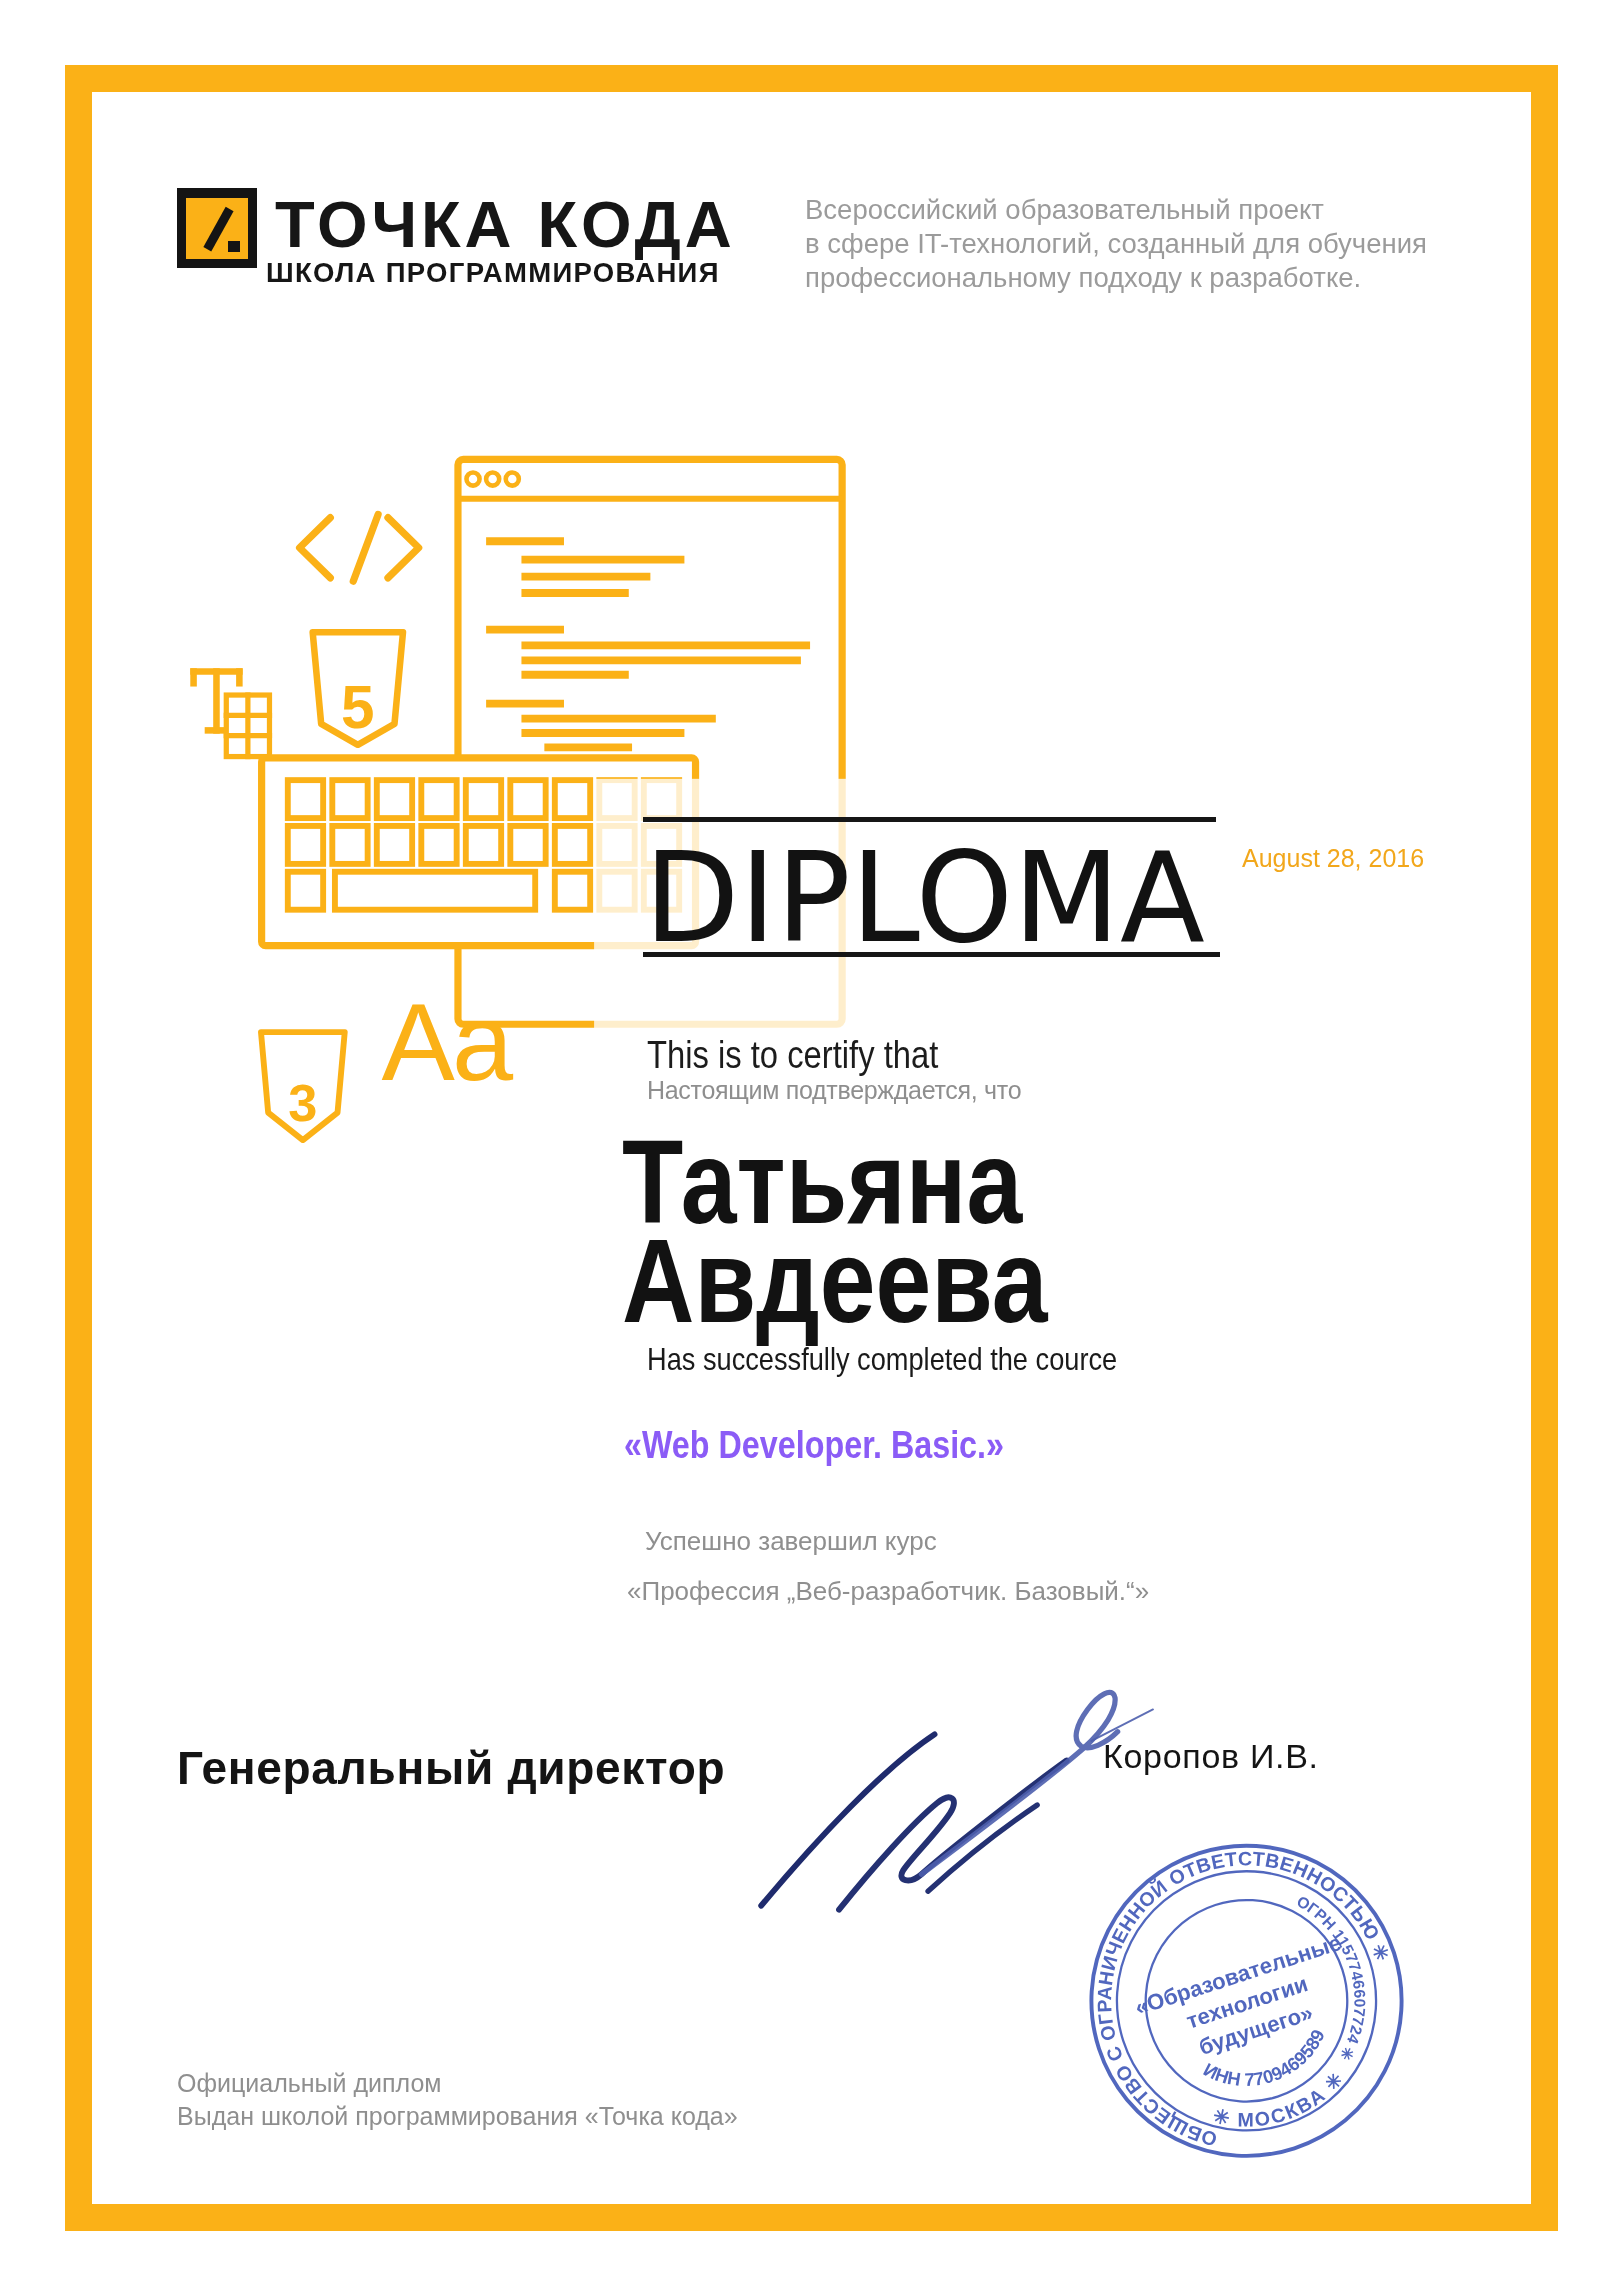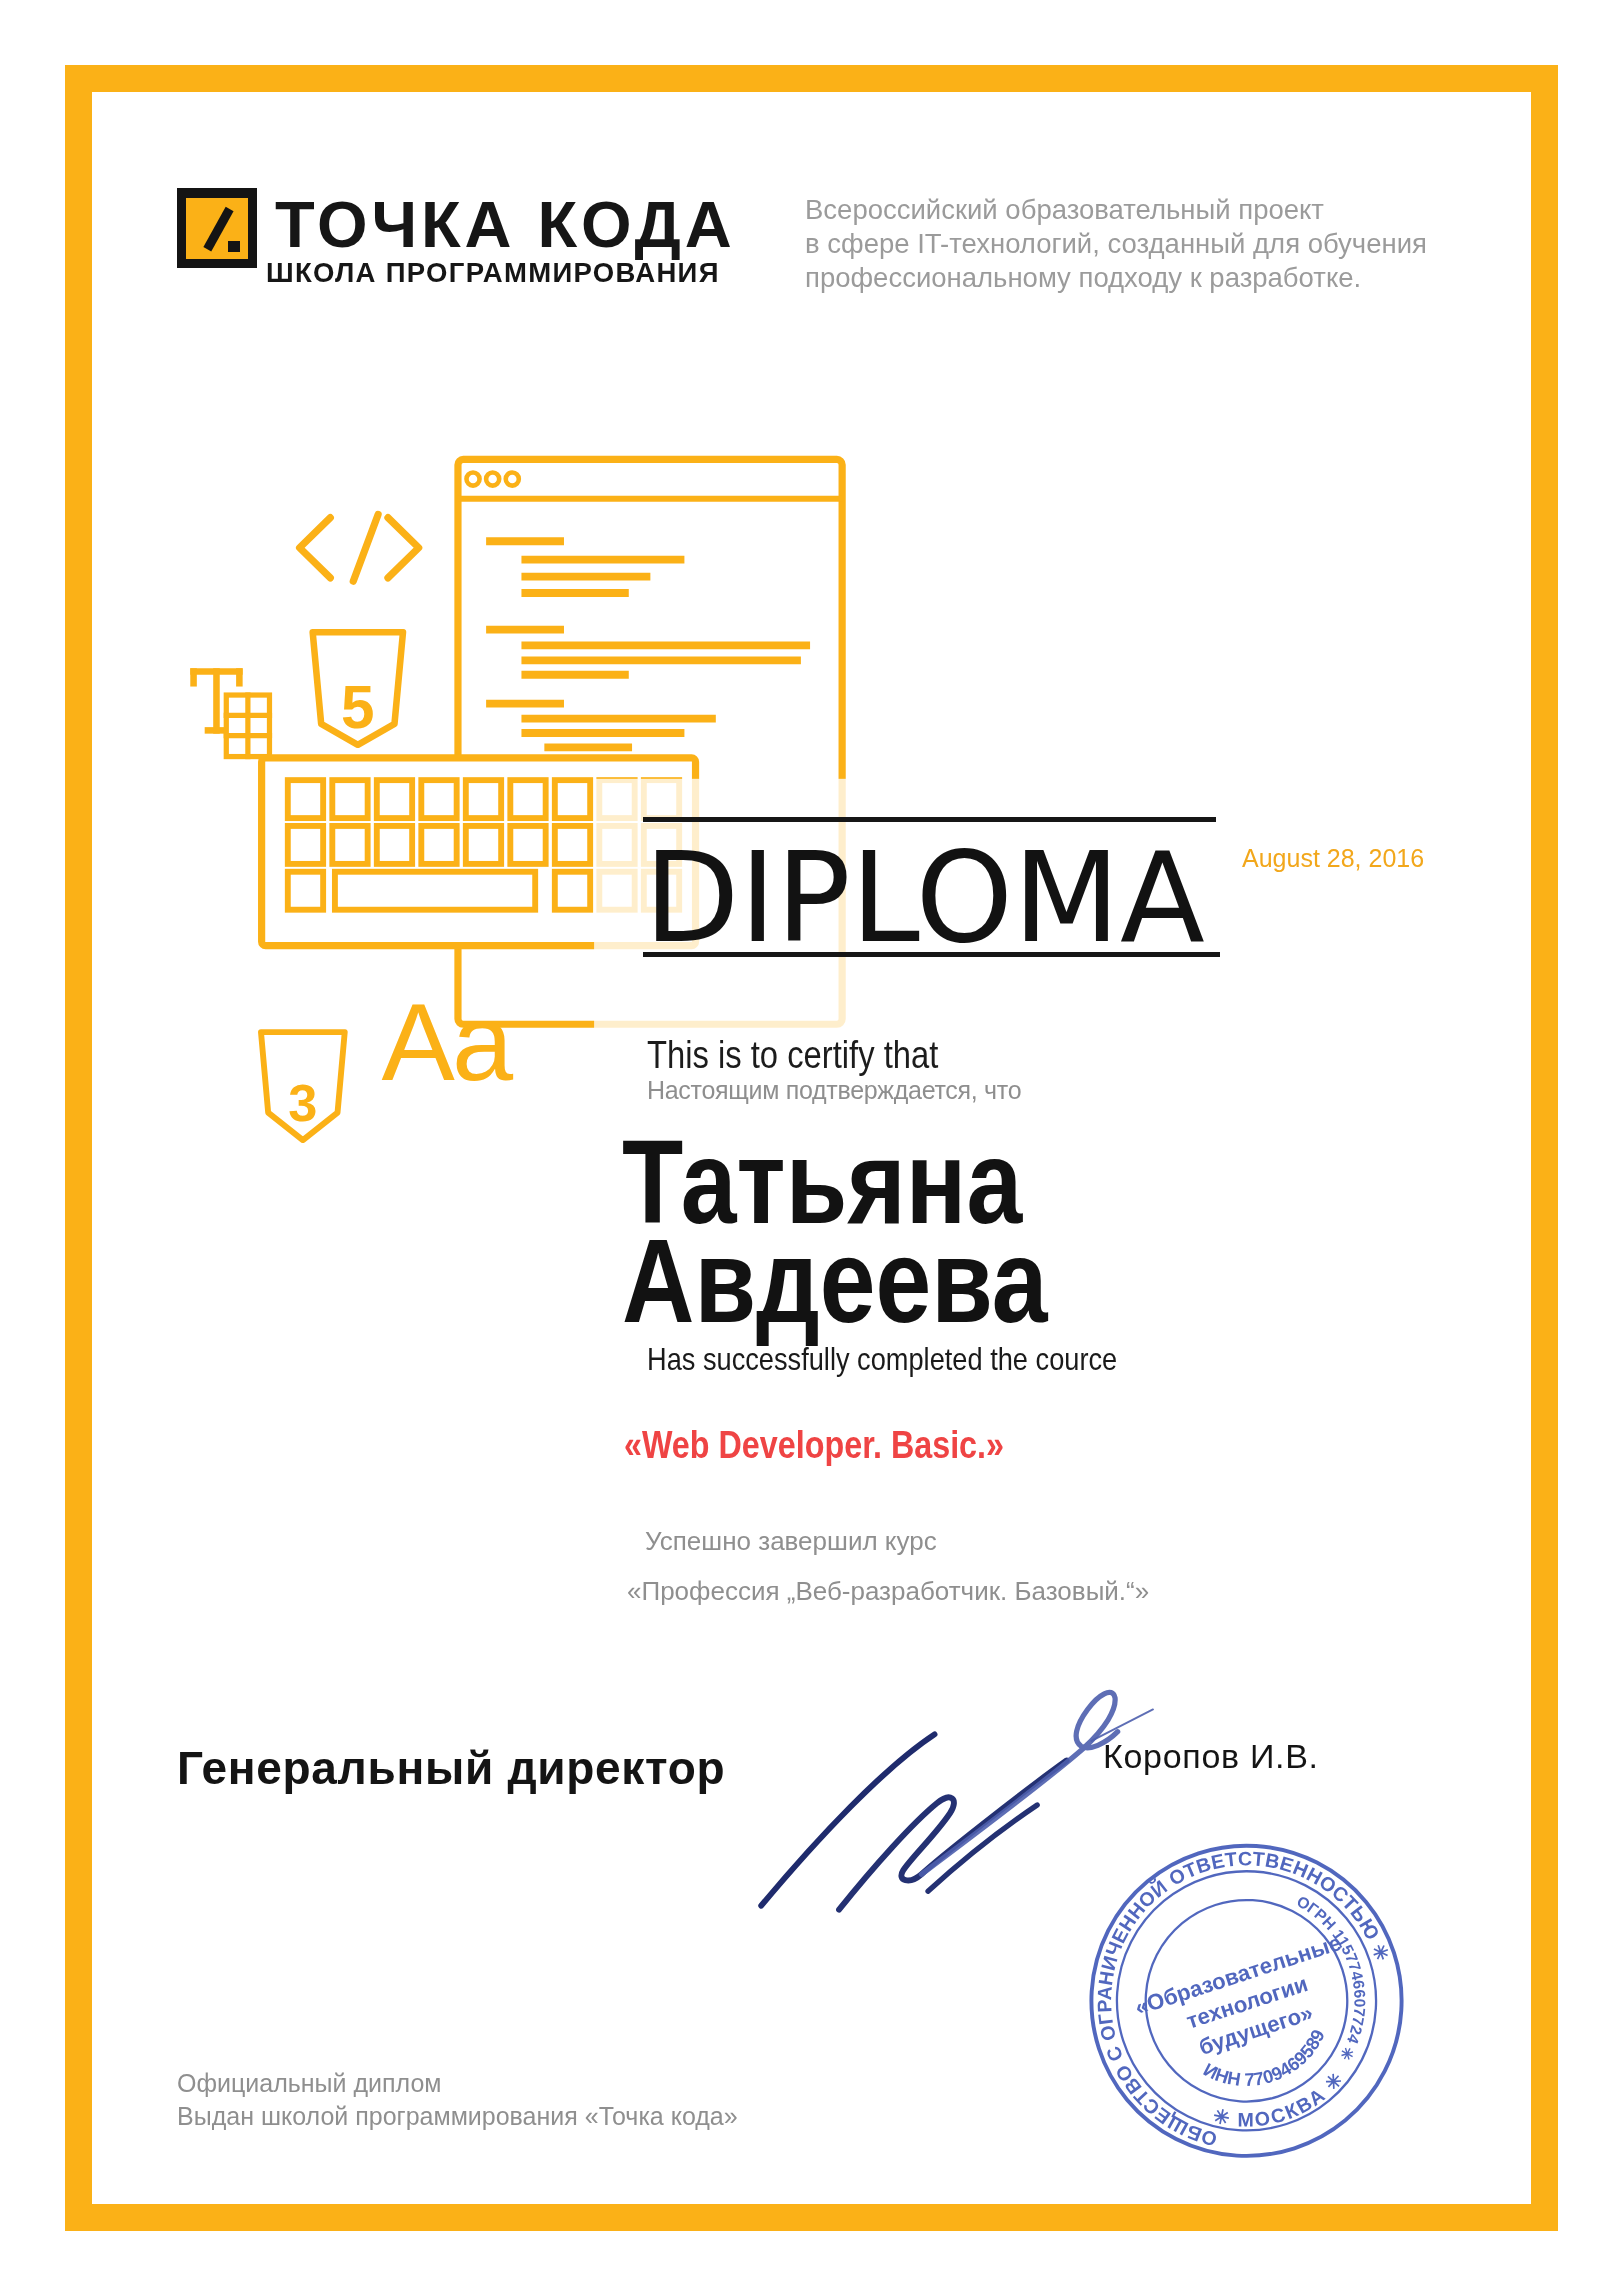--- a/index.html
+++ b/index.html
@@ -25,21 +25,21 @@
   .diploma-date{left:1242px;top:844px;font-size:25px;font-weight:normal;color:#F2A71B;white-space:nowrap;}
   
   .sqz{display:inline-block;transform:scaleX(.85);transform-origin:0 0;white-space:nowrap;}
   .sqz84{display:inline-block;transform:scaleX(.84);transform-origin:0 0;white-space:nowrap;}
   .certify-en{left:647px;top:1033px;font-size:39px;color:#1c1c1c;}
   .certify-ru{left:647px;top:1076px;font-size:25px;color:#8E8E8E;letter-spacing:-0.3px;white-space:nowrap;}
   .name-line{font-size:118px;font-weight:bold;color:#121212;line-height:118px;}
   .name1{left:622px;top:1123px;}
   .name2{left:622px;top:1222px;}
   .course-en{left:647px;top:1341px;font-size:32px;color:#1a1a1a;}
-  .course-title{left:624px;top:1424px;font-size:38px;font-weight:bold;color:#ef4444;}
+  .course-title{left:624px;top:1424px;font-size:38px;font-weight:bold;color:#8b5cf6;}
   .course-ru1{left:645px;top:1526px;font-size:26px;color:#8F8F8F;white-space:nowrap;}
   .course-ru2{left:627px;top:1576px;font-size:26px;color:#8F8F8F;white-space:nowrap;}
   
   .role{left:177px;top:1741px;font-size:46px;font-weight:bold;letter-spacing:0.7px;color:#141414;white-space:nowrap;}
   .signer{left:1103px;top:1737px;font-size:34px;letter-spacing:0.7px;color:#141414;white-space:nowrap;}
   
   .footer{left:177px;top:2067px;font-size:25px;line-height:33px;color:#8F8F8F;white-space:nowrap;}
   svg{position:absolute;overflow:visible;}
   svg text{font-family:"Liberation Sans",sans-serif;}
 </style>

